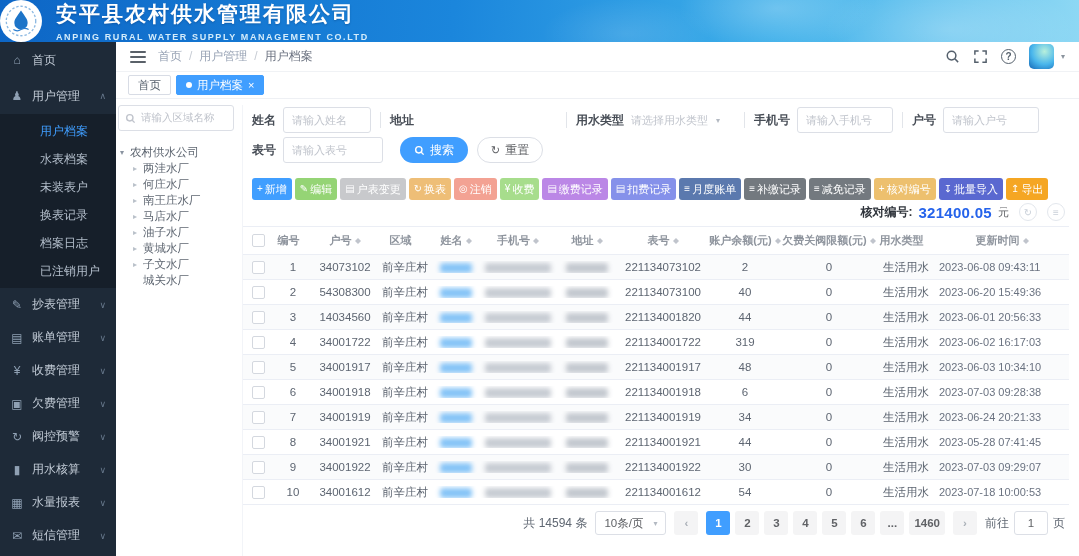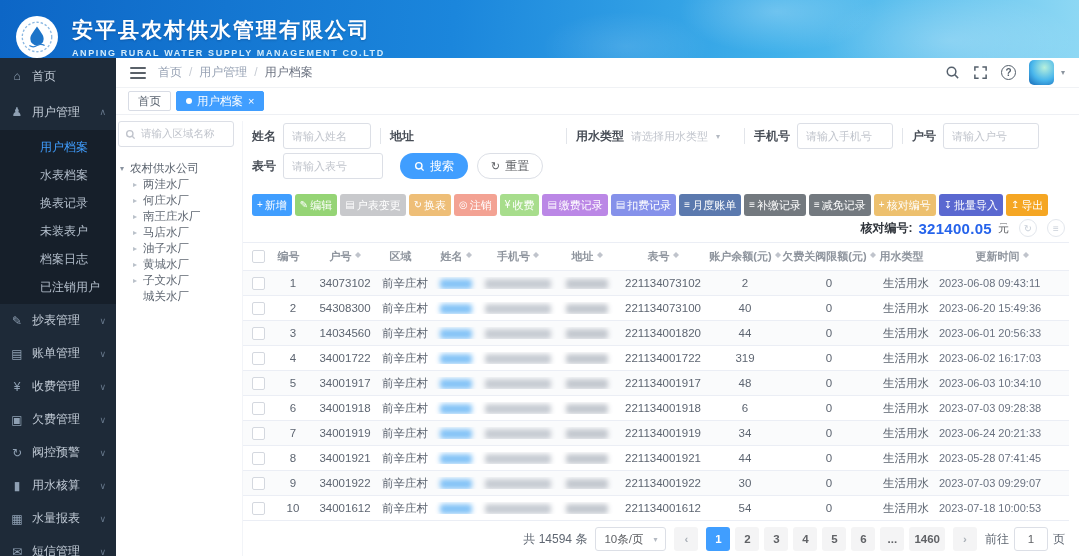--- a/index.html
+++ b/index.html
@@ -1,21 +1,21 @@
 <!DOCTYPE html>
 <html><head>
 <meta charset="utf-8">
 <style>
   *{box-sizing:border-box;margin:0;padding:0}
   html,body{background:#e8eaed}
   body{font-family:"Liberation Sans","DejaVu Sans",sans-serif}
   .app{width:1079px;height:556px;background:#fff;overflow:hidden;display:flex;flex-direction:column;font-size:12px;color:#606266;position:relative}
 
   
-  .topbar{height:58px;flex:0 0 auto;display:flex;align-items:flex-end;padding:0 16px;gap:14px;position:relative;overflow:hidden;
+  .topbar{height:42px;flex:0 0 auto;display:flex;align-items:center;padding:0 0;gap:14px;position:relative;overflow:hidden;
     background:linear-gradient(95deg,#0d66c6 0%,#1b86dc 42%,#3fb0ea 72%,#8ed8f4 100%)}
   .topbar::after{content:"";position:absolute;inset:0;pointer-events:none;
     background:radial-gradient(140px 60px at 72% 20%,rgba(255,255,255,.25),transparent 70%),
                radial-gradient(180px 70px at 88% 70%,rgba(255,255,255,.22),transparent 70%),
                radial-gradient(120px 50px at 58% 80%,rgba(255,255,255,.12),transparent 70%)}
   .logo{width:42px;height:42px;border-radius:50%;background:#fff;display:flex;align-items:center;justify-content:center;flex:0 0 auto;z-index:1}
   .titles{display:flex;flex-direction:column;z-index:1}
   .title-cn{font-size:21px;font-weight:bold;color:#fff;letter-spacing:2px;text-shadow:0 1px 2px rgba(0,40,90,.3)}
   .title-en{font-size:9px;color:#d3ecfb;letter-spacing:1.6px;margin-top:4px;font-weight:bold}
 
@@ -88,21 +88,21 @@
   .balance-label{font-weight:bold;color:#2f343b;font-size:12px}
   .balance-value{color:#2563eb;font-weight:bold;font-size:15px;letter-spacing:.3px}
   .balance-unit{font-size:11px;color:#606266}
   .circle-btn{width:18px;height:18px;border:1px solid #e3e7ed;border-radius:50%;display:flex;align-items:center;justify-content:center;color:#c9d0d9;font-size:10px;cursor:pointer;margin-left:4px}
 
   
   .table{margin-top:2px;border-top:1px solid #ebeef5;flex:0 0 auto;
     --cols:30px 40px 64px 56px 46px 78px 60px 92px 72px 96px 58px minmax(0,1fr)}
   .thead-row,.trow{display:grid;grid-template-columns:var(--cols);align-items:center}
   .thead-row{height:28px;color:#8f959e;font-weight:bold;font-size:11px;border-bottom:1px solid #ebeef5}
-  .th{display:flex;align-items:flex-start;justify-content:center;gap:3px;overflow:hidden;white-space:nowrap;cursor:pointer}
+  .th{display:flex;align-items:center;justify-content:center;gap:3px;overflow:hidden;white-space:nowrap;cursor:pointer}
   .sorter{display:inline-flex;flex-direction:column;gap:1px}
   .sorter i{width:0;height:0;border:3px solid transparent;display:block}
   .sorter .up{border-bottom-color:#c0c4cc;margin-bottom:-1px}
   .sorter .down{border-top-color:#c0c4cc}
   .trow{height:25px;border-bottom:1px solid #ebeef5;font-size:11.5px;color:#5d6571}
   .tbody .trow:nth-child(odd){background:#fafbfc}
   .td{text-align:center;overflow:hidden;white-space:nowrap}
   .td.time{font-size:11px;text-align:left;padding-left:4px;color:#6a7280}
   .cbx{width:13px;height:13px;border:1px solid #d4d8df;border-radius:2px;background:#fff;display:inline-block;cursor:pointer;vertical-align:middle}
   .pill{display:inline-block;height:10px;border-radius:3px;filter:blur(2.5px);vertical-align:middle}
@@ -152,23 +152,23 @@
         <span class="glyph">♟</span>
         <span>用户管理</span>
         <span class="chev">∧</span>
       </div>
       <div class="submenu">
 
           <div class="submenu-item active">用户档案</div>
 
           <div class="submenu-item">水表档案</div>
 
+          <div class="submenu-item">未装表户</div>
+
           <div class="submenu-item">换表记录</div>
-
-          <div class="submenu-item">未装表户</div>
 
           <div class="submenu-item">档案日志</div>
 
           <div class="submenu-item">已注销用户</div>
         </div>
       <div class="lower">
 
           <div class="side-item">
             <span class="glyph">✎</span>
             <span>抄表管理</span>

